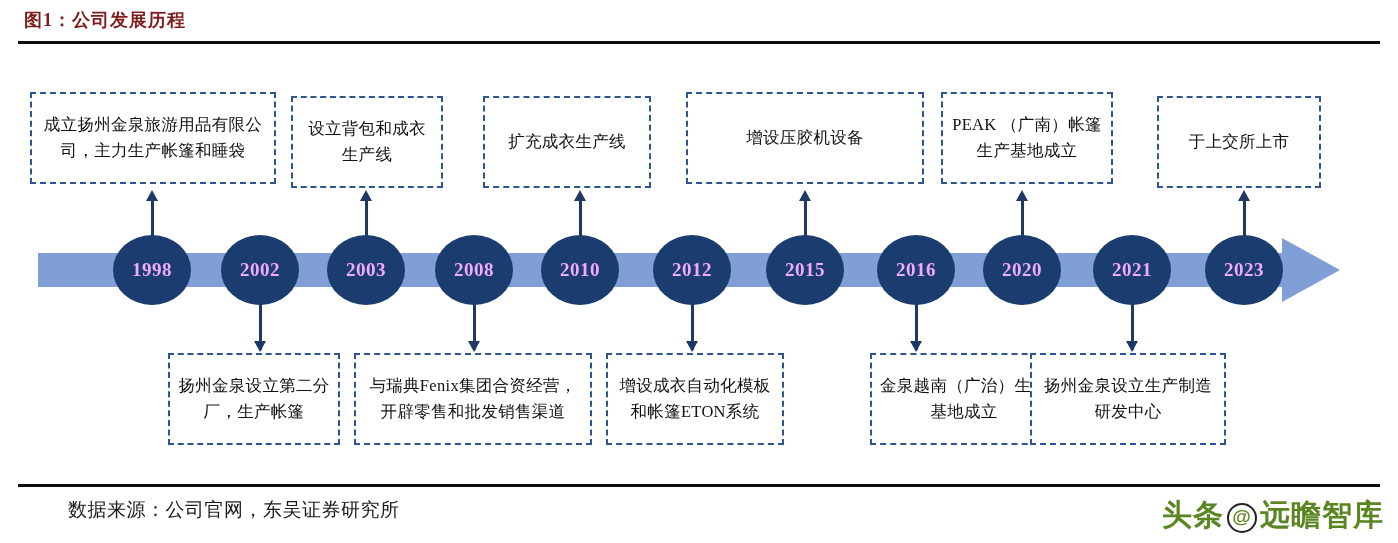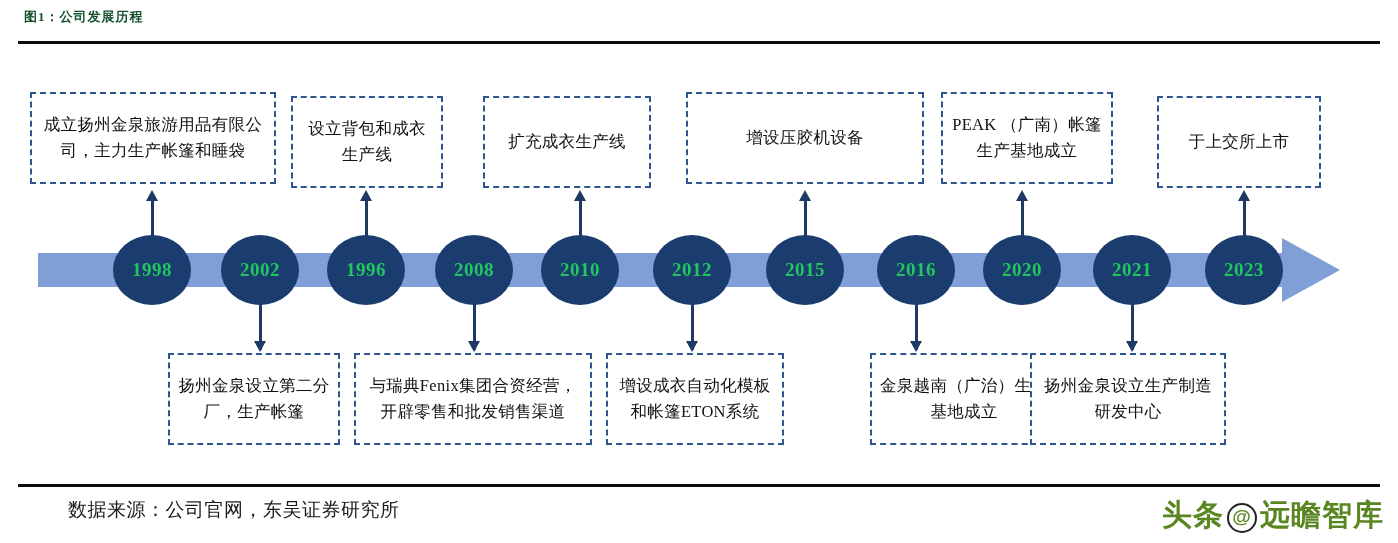--- a/index.html
+++ b/index.html
@@ -16,23 +16,23 @@
     height: 543px;
     background: #ffffff;
     overflow: hidden;
   }
 
   
   .fig-title {
     position: absolute;
     left: 24px;
     top: 8px;
-    font-size: 13px;
+    font-size: 18px;
     font-weight: bold;
-    color: #14532d;
+    color: #7f1d1d;
     letter-spacing: 1px;
     white-space: nowrap;
   }
   .title-rule {
     position: absolute;
     left: 18px;
     top: 41px;
     width: 1362px;
     height: 3px;
     background: #0d0d0d;
@@ -103,21 +103,21 @@
   }
 
   .node {
     position: absolute;
     top: 235px;
     width: 78px;
     height: 70px;
     margin-left: -39px;
     border-radius: 50%;
     background: #1b3c6e;
-    color: #22c55e;
+    color: #f0abfc;
     font-weight: bold;
     font-size: 19px;
     display: flex;
     align-items: center;
     justify-content: center;
     letter-spacing: 0.5px;
   }
 
   
   .stem {
@@ -190,21 +190,21 @@
   <div class="stem-head down" style="left:474px;"></div>
   <div class="stem down" style="left:692px;"></div>
   <div class="stem-head down" style="left:692px;"></div>
   <div class="stem down" style="left:916px;"></div>
   <div class="stem-head down" style="left:916px;"></div>
   <div class="stem down" style="left:1132px;"></div>
   <div class="stem-head down" style="left:1132px;"></div>
 
   <div class="node" style="left:152px;">1998</div>
   <div class="node" style="left:260px;">2002</div>
-  <div class="node" style="left:366px;">1996</div>
+  <div class="node" style="left:366px;">2003</div>
   <div class="node" style="left:474px;">2008</div>
   <div class="node" style="left:580px;">2010</div>
   <div class="node" style="left:692px;">2012</div>
   <div class="node" style="left:805px;">2015</div>
   <div class="node" style="left:916px;">2016</div>
   <div class="node" style="left:1022px;">2020</div>
   <div class="node" style="left:1132px;">2021</div>
   <div class="node" style="left:1244px;">2023</div>
 
   <div class="callout top" style="left:30px;   top:92px;  width:246px;">成立扬州金泉旅游用品有限公司，主力生产帐篷和睡袋</div>

